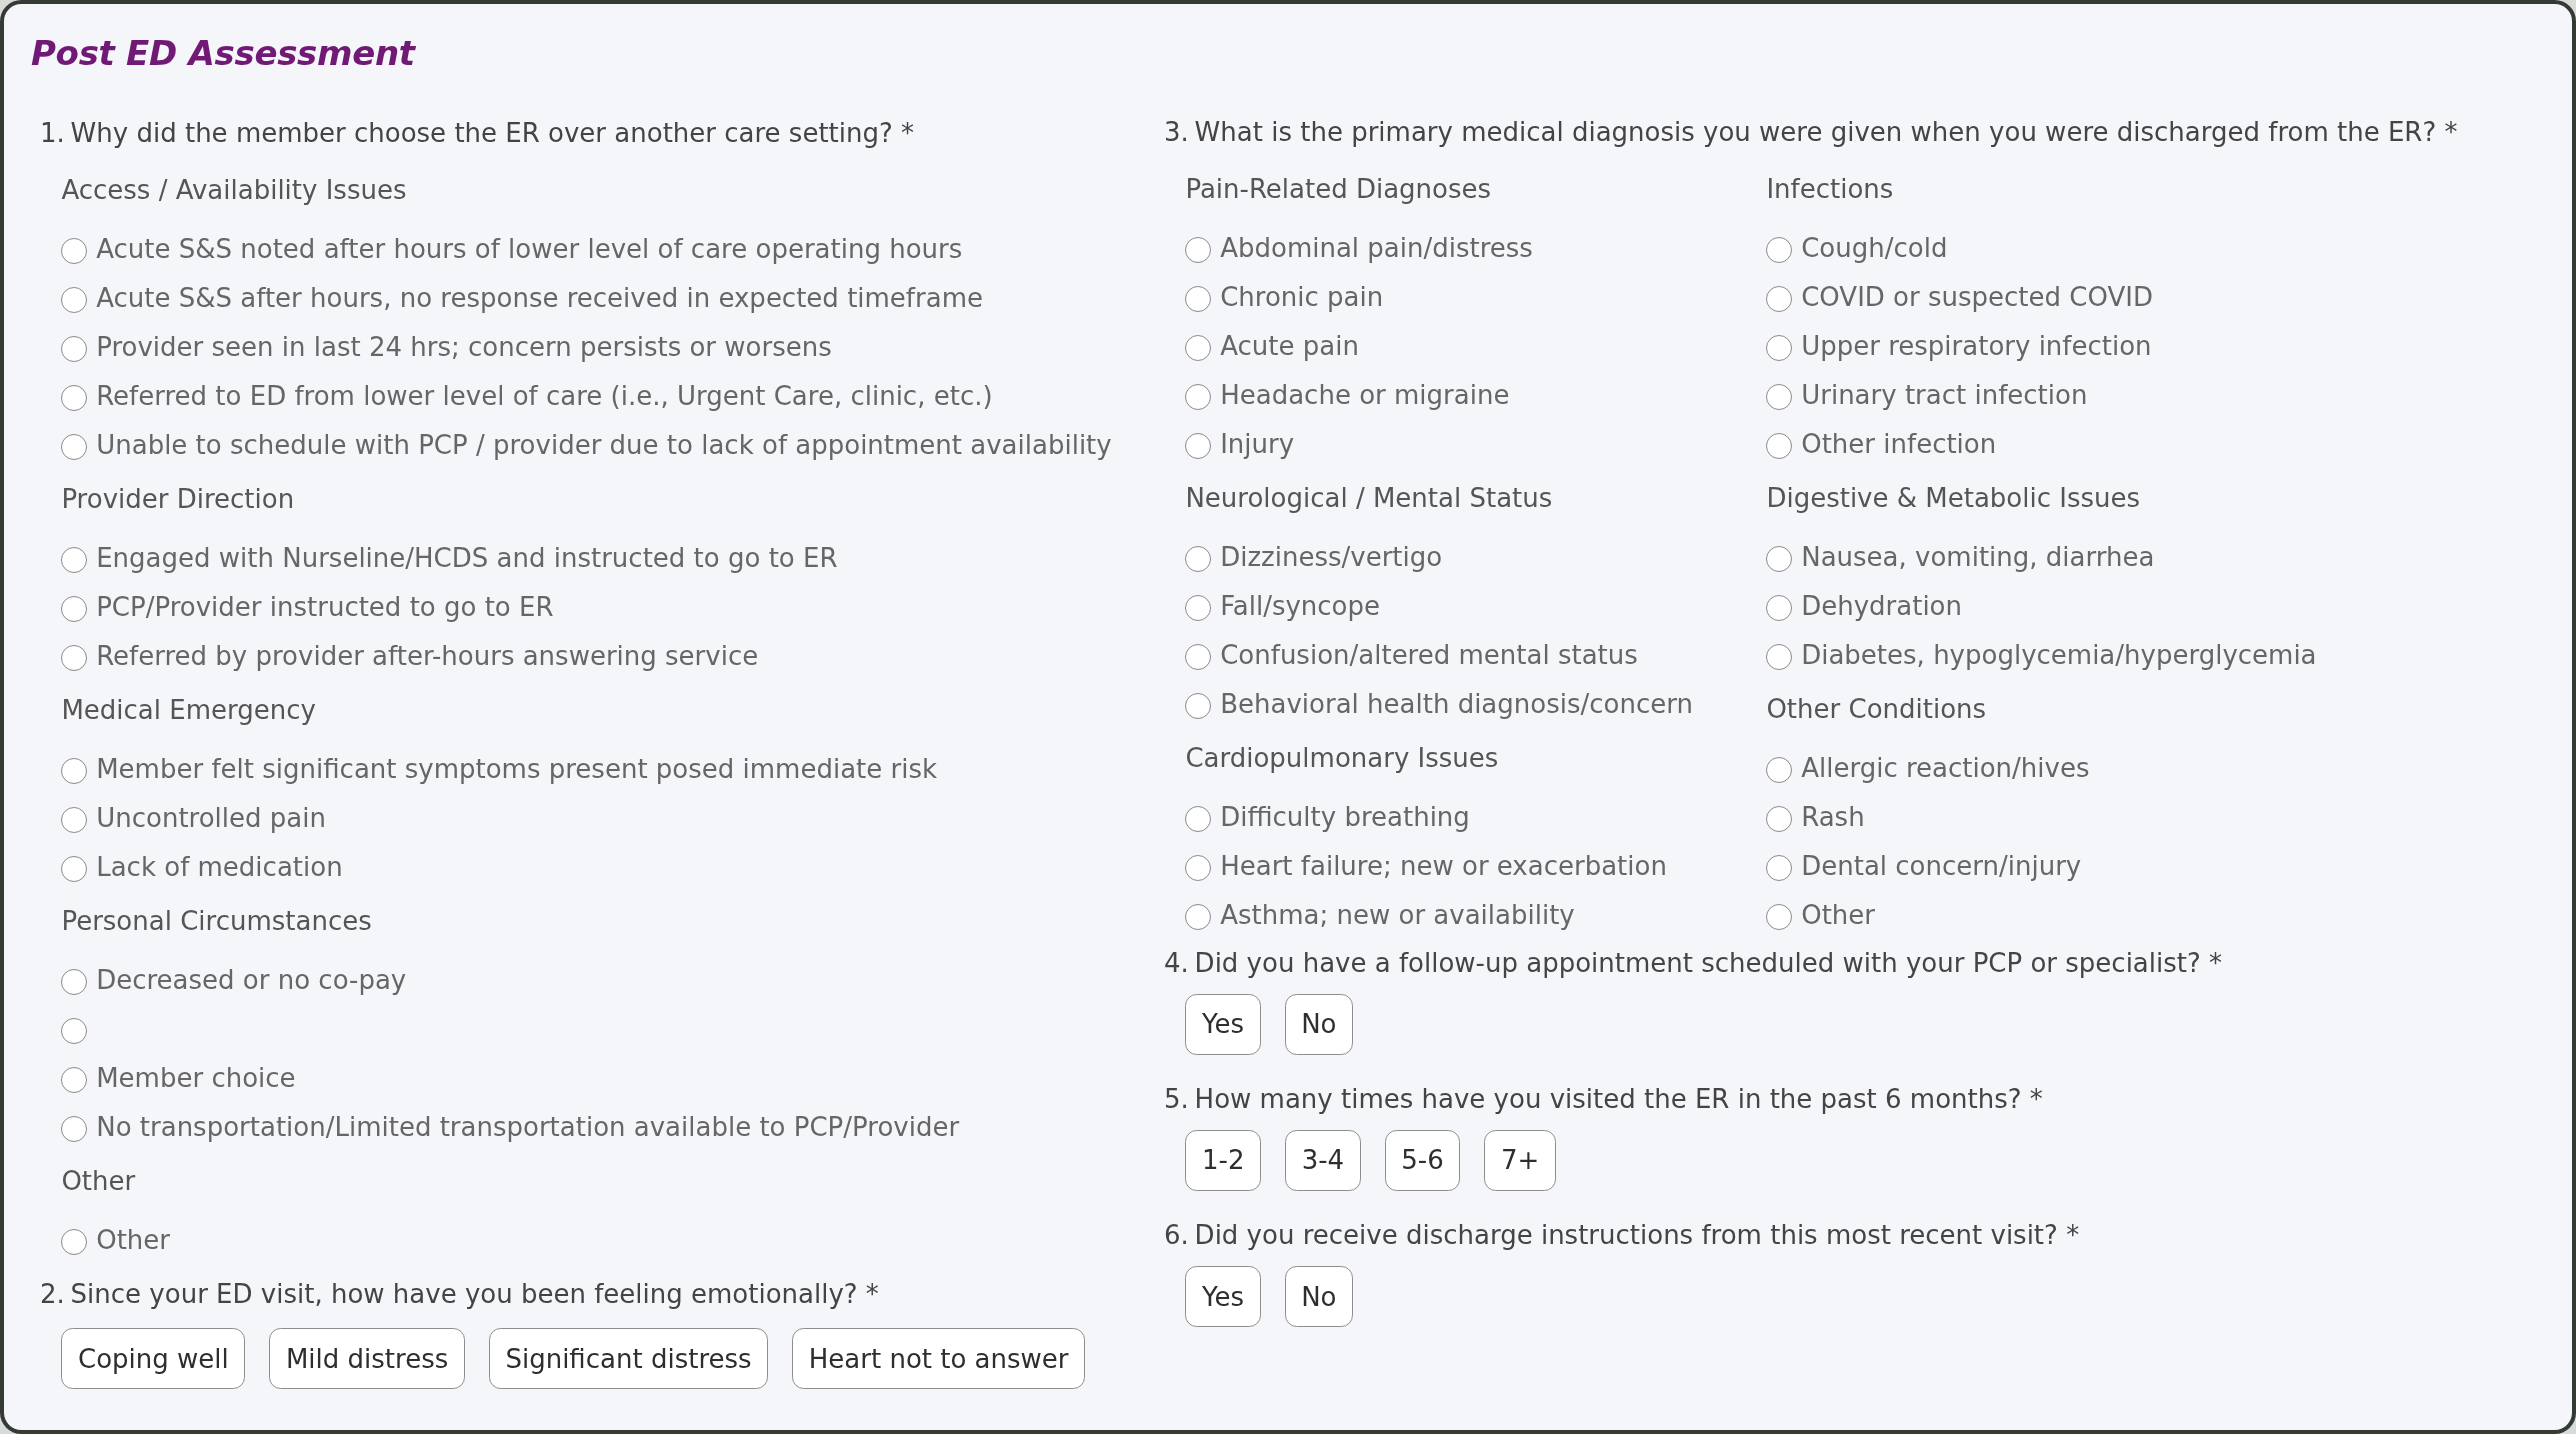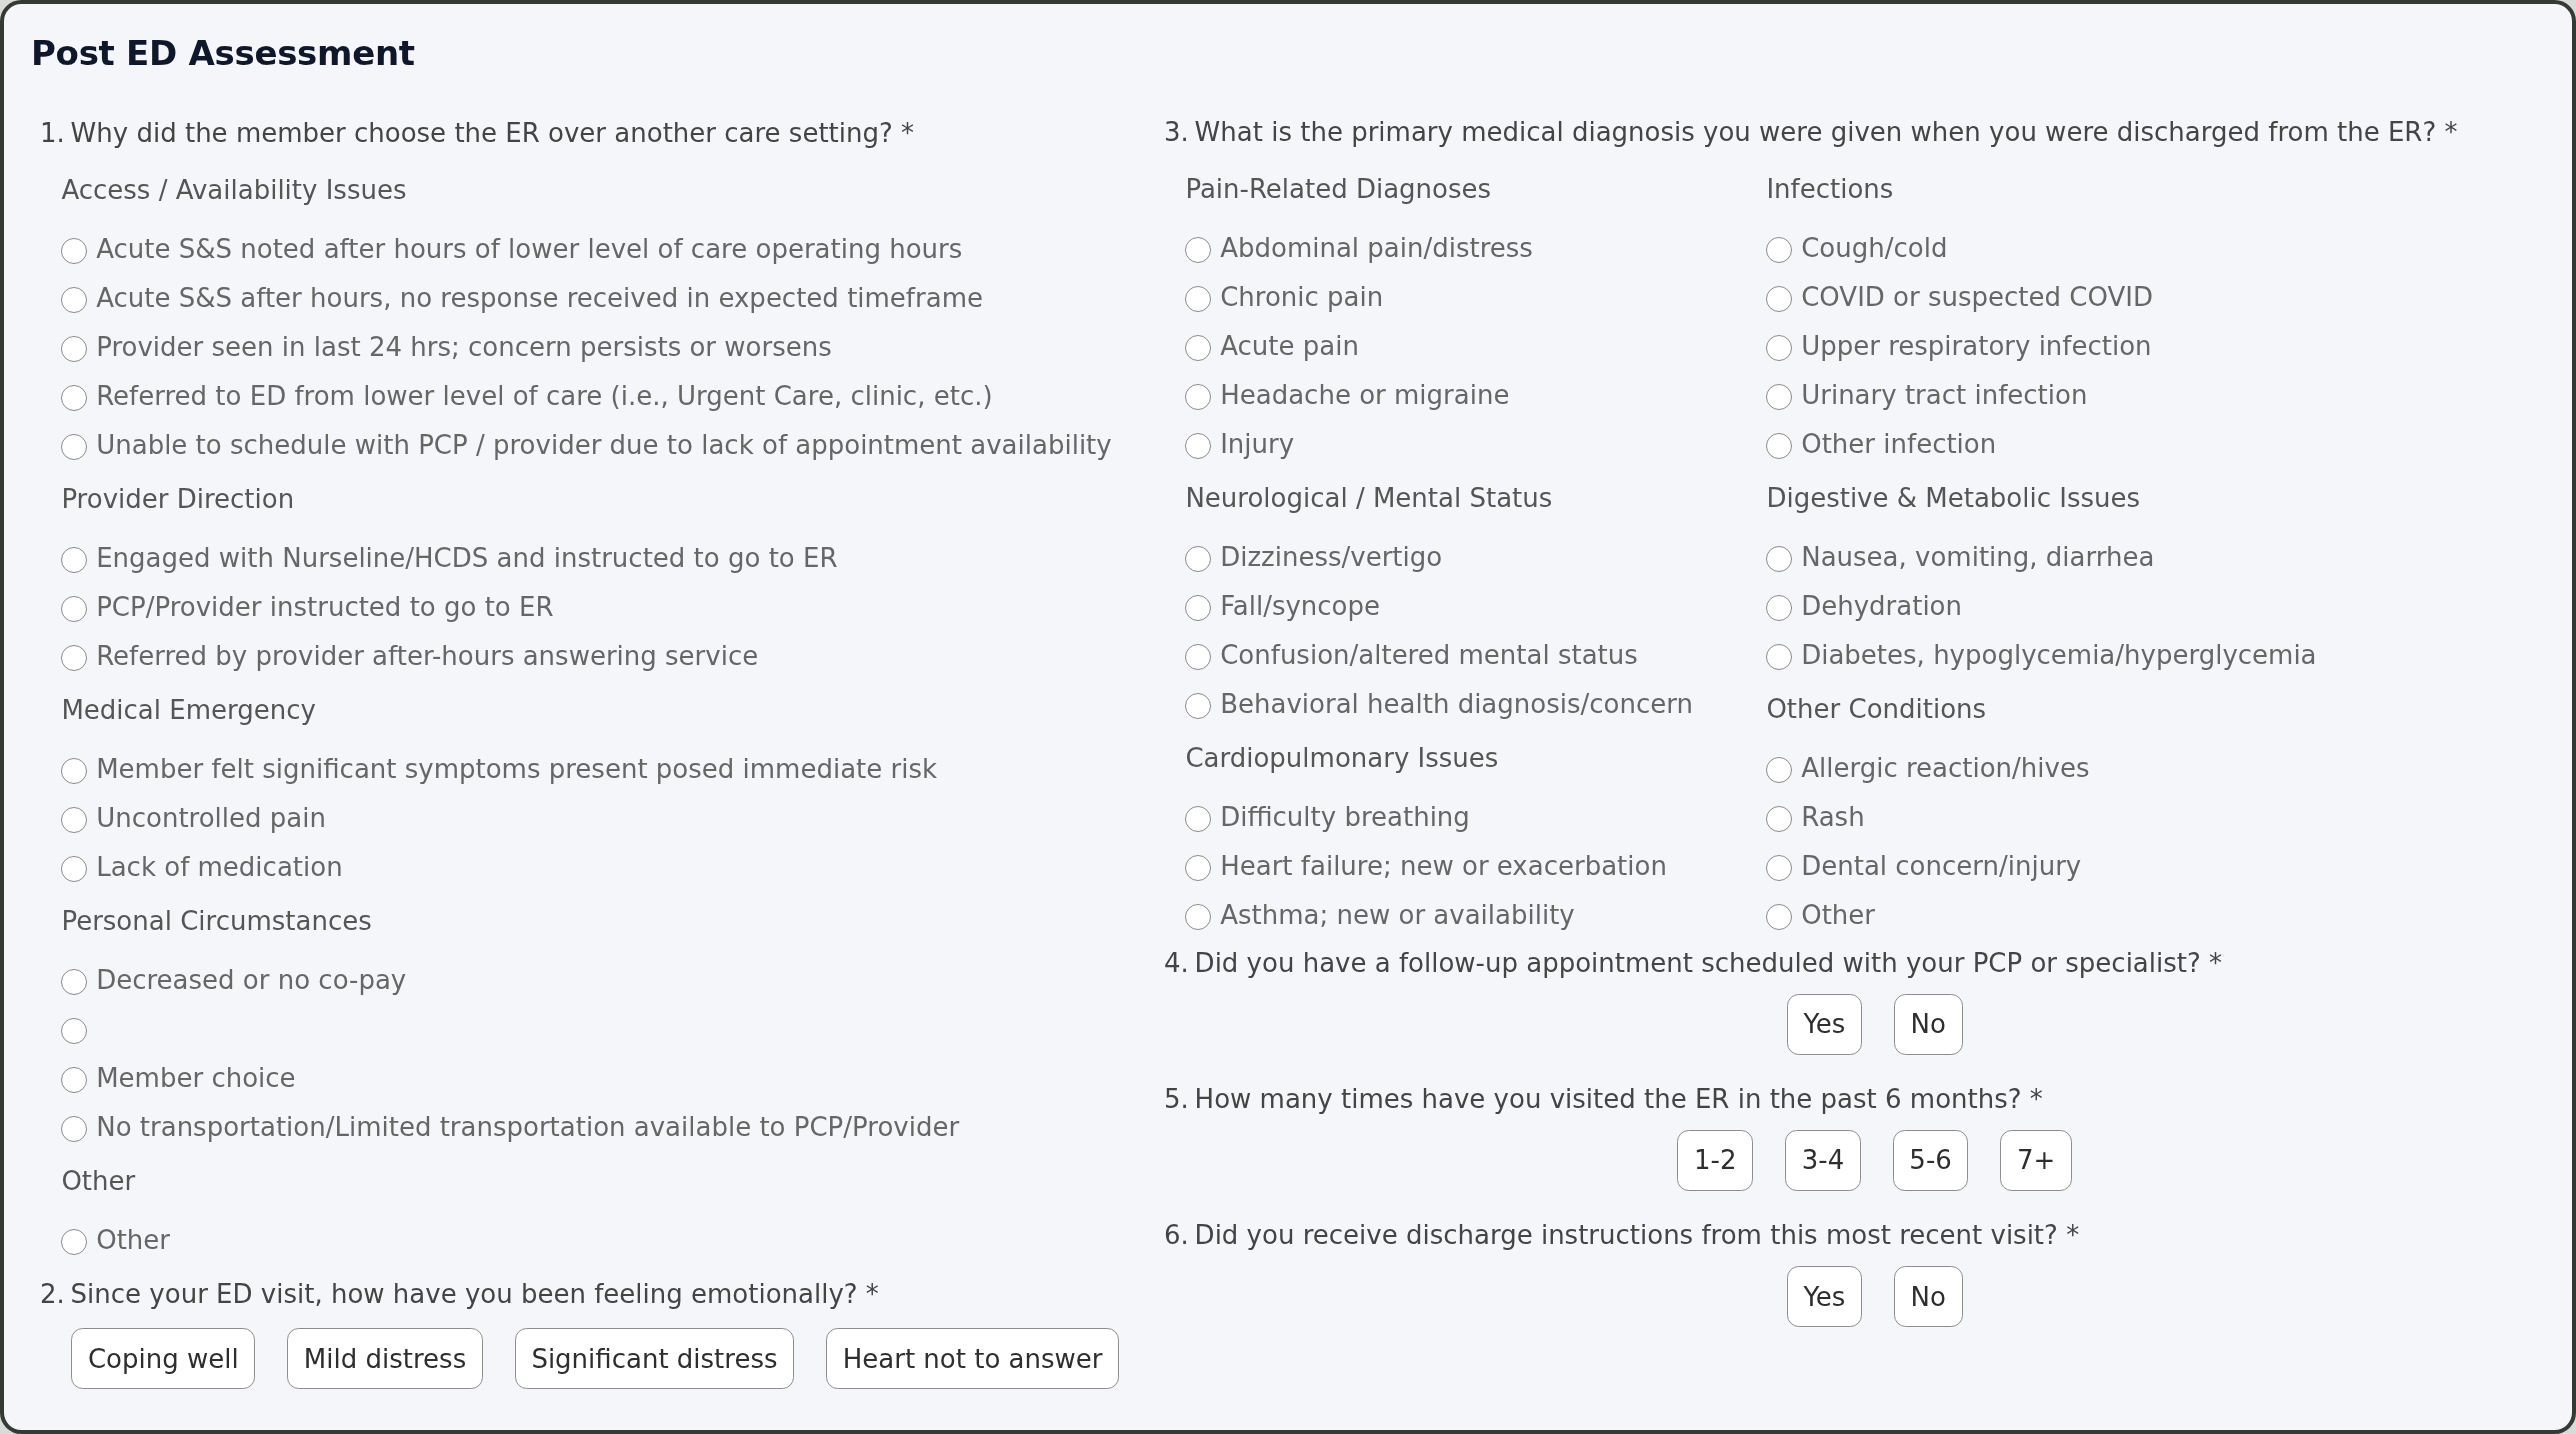--- a/index.html
+++ b/index.html
@@ -10,21 +10,21 @@
   }
   .frame {
     position: absolute; left: 0; top: 0;
     width: 2576px; height: 1434px; box-sizing: border-box;
     border: 4.9px solid #343b35; border-radius: 21.4px;
     background: #f5f6fa;
     overflow: hidden;
   }
   .title {
     position: absolute; left: 27px; top: 29px;
-    font-size: 34px; font-weight: bold; color: #0f172a; letter-spacing: -0.3px;
+    font-size: 34px; font-weight: bold; color: #701a75; letter-spacing: -0.3px; font-style: italic;
   }
   .col { position: absolute; }
   .col-left { left: 36px; top: 105px; width: 1089px; }
   .col-right { left: 1160px; top: 104px; width: 1400px; }
   .question {
     font-size: 26px; color: #444444; font-weight: 500;
     height: 49px; line-height: 49px; white-space: nowrap;
   }
   .q-num { margin-right: 5.8px; }
   .sub { padding-left: 21.4px; }
@@ -38,21 +38,21 @@
     cursor: pointer;
   }
   .radio {
     width: 26px; height: 26px; border-radius: 50%;
     border: 1.9px solid #8a8a8a; background: #ffffff; box-sizing: border-box;
     flex: 0 0 auto; margin-right: 8.8px;
   }
   .option-label { font-size: 26px; color: #666666; }
   .subcols { display: flex; }
   .subcol { width: 581px; }
-  .btn-row { display: flex; gap: 32px; padding-left: 21.4px; margin-top: 6.8px; justify-content: center; }
+  .btn-row { display: flex; gap: 24px; padding-left: 21.4px; margin-top: 6.8px; }
   .pill {
     height: 61px; padding: 0 15.6px; box-sizing: border-box;
     border: 1.9px solid #8d8d8d; border-radius: 11.7px; background: #ffffff;
     font-size: 26px; color: #2e2e2e; font-family: "DejaVu Sans", "Liberation Sans", sans-serif;
     display: inline-flex; align-items: center; justify-content: center; cursor: pointer;
   }
 </style>
 </head>
 <body>
 

